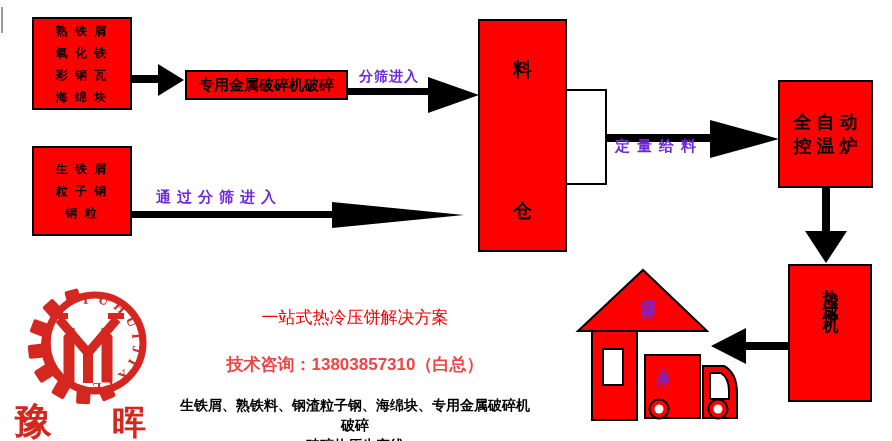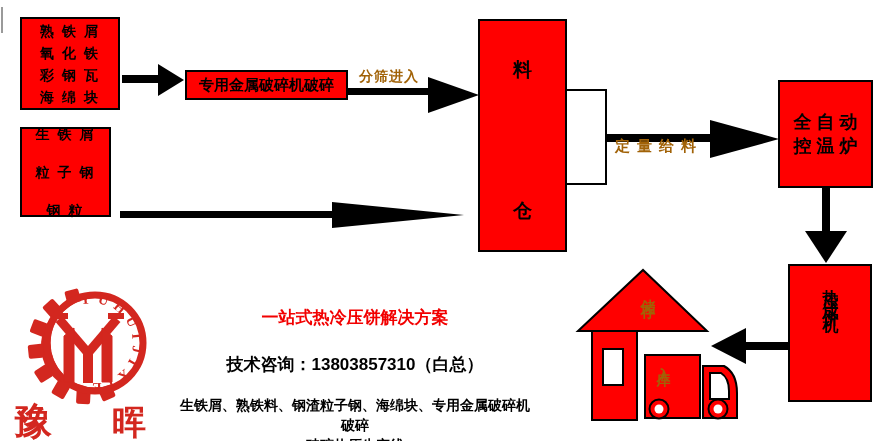--- a/index.html
+++ b/index.html
@@ -7,48 +7,48 @@
     position:relative;width:892px;height:441px;background:#ffffff;overflow:hidden;
     font-family:"Liberation Sans","DejaVu Sans",sans-serif;
   }
   svg{position:absolute;left:0;top:0;z-index:1;}
   .redbox{
     position:absolute;background:#ff0000;border:2px solid #000;
     box-sizing:border-box;color:#000;font-weight:bold;z-index:2;
     display:flex;flex-direction:column;align-items:center;justify-content:center;
     text-align:center;
   }
-  .feedbox{font-size:14px;line-height:22px;letter-spacing:2px;}
+  .feedbox{font-size:12px;line-height:22px;letter-spacing:2px;margin-left:12px;}
   .crusher{font-size:15px;letter-spacing:0px;align-items:center;}
   .silo{justify-content:space-between;padding:36px 0 26px 0;font-size:19px;letter-spacing:0;}
   .furnace{font-size:18px;line-height:24px;letter-spacing:5px;text-indent:5px;}
   .press{padding-top:10px;justify-content:flex-start;}
   .vtext{
     writing-mode:vertical-rl;text-orientation:upright;
     font-weight:bold;color:#000;
   }
   .press .vtext{font-size:16px;letter-spacing:7px;}
   .whiterect{
     position:absolute;background:#ffffff;border:2px solid #000;
     box-sizing:border-box;z-index:2;
   }
   .arrowlabel{
-    position:absolute;z-index:3;color:#a16207;font-weight:bold;white-space:nowrap;
+    position:absolute;z-index:3;color:#6d28d9;font-weight:bold;white-space:nowrap;
   }
   .lbl-sift{left:359px;top:68px;font-size:14px;letter-spacing:1px;}
   .lbl-via{left:156px;top:188px;font-size:15px;letter-spacing:6px;}
   .lbl-feed{left:615px;top:110px;font-size:15px;letter-spacing:7px;margin-top:27px;}
   .lbl-store{left:638px;top:287px;font-size:15px;letter-spacing:5px;z-index:3;}
   .lbl-in{left:655px;top:356px;font-size:14px;letter-spacing:4px;z-index:3;}
   .tickmark{position:absolute;left:1px;top:7px;width:2px;height:26px;background:#9a9a9a;z-index:2;}
   .center-info{
     position:absolute;left:178px;top:306px;width:354px;text-align:center;z-index:3;
   }
-  .slogan{color:#f20000;font-weight:bold;font-size:17px;margin-bottom:24px;text-align:center;}
-  .contact{color:#000000;font-weight:bold;font-size:17px;margin-bottom:19px;}
+  .slogan{color:#f20000;font-weight:normal;font-size:17px;margin-bottom:24px;text-align:center;}
+  .contact{color:#ef4444;font-weight:bold;font-size:17px;margin-bottom:19px;}
   .descline{color:#000;font-weight:bold;font-size:14px;line-height:20px;}
   .brand-char{
     position:absolute;color:#d3271f;font-weight:bold;z-index:3;
     font-family:"Liberation Serif","DejaVu Serif",serif;
   }
   .brand-char1{left:14px;top:396px;font-size:38px;}
   .brand-char2{left:112px;top:400px;font-size:34px;}
 </style>
 </head>
 <body>
@@ -141,21 +141,21 @@
     <div>熟 铁 屑</div>
     <div>氧 化 铁</div>
     <div>彩 钢 瓦</div>
     <div>海 绵 块</div>
   </div>
 
   <div class="redbox crusher" style="left:185px;top:70px;width:163px;height:30px;">
     <div>专用金属破碎机破碎</div>
   </div>
 
-  <div class="redbox feedbox" style="left:20px;top:127px;width:91px;height:90px;gap:16px;">
+  <div class="redbox feedbox" style="left:20px;top:146px;width:100px;height:90px;">
     <div>生 铁 屑</div>
     <div>粒 子 钢</div>
     <div>钢 粒</div>
   </div>
 
   <div class="redbox silo" style="left:478px;top:19px;width:89px;height:233px;">
     <div>料</div>
     <div>仓</div>
   </div>
 
@@ -164,20 +164,21 @@
   <div class="redbox furnace" style="left:778px;top:80px;width:95px;height:108px;">
     <div>全自动</div>
     <div>控温炉</div>
   </div>
 
   <div class="redbox press" style="left:788px;top:264px;width:84px;height:138px;">
     <div class="vtext">热压成饼机</div>
   </div>
 
   <div class="arrowlabel lbl-sift">分筛进入</div>
+  <div class="arrowlabel lbl-via">通过分筛进入</div>
   <div class="arrowlabel lbl-feed">定量给料</div>
 
   <div class="arrowlabel vtext lbl-store">储存</div>
   <div class="arrowlabel vtext lbl-in">入库</div>
 
   <div class="center-info">
     <div class="slogan">一站式热冷压饼解决方案</div>
     <div class="contact">技术咨询：13803857310（白总）</div>
     <div class="descline">生铁屑、熟铁料、钢渣粒子钢、海绵块、专用金属破碎机破碎</div>
     <div class="descline">破碎热压生产线</div>

